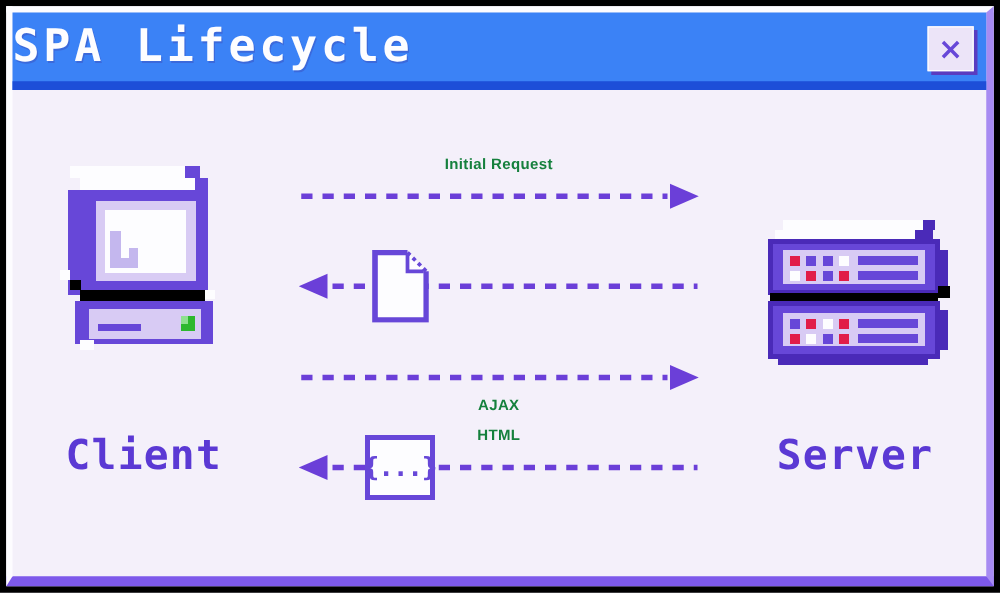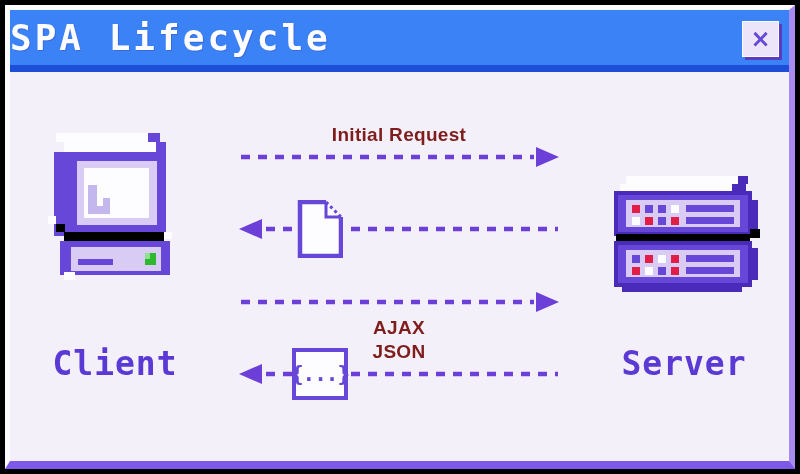--- a/index.html
+++ b/index.html
@@ -46,21 +46,21 @@
   .node-label {
     position:absolute; width:200px; top:272px; text-align:center;
     font-family:"DejaVu Sans Mono", monospace; font-weight:bold;
     font-size:33px; letter-spacing:1px; color:#5b39d4;
   }
   .client-label { left:5px; }
   .server-label { left:574px; }
 
   .msg-label {
     position:absolute; left:228px; width:322px; text-align:center;
-    font-weight:bold; font-size:19px; color:#7f1d1d; letter-spacing:.3px;
+    font-weight:bold; font-size:12px; color:#15803d; letter-spacing:.3px;
   }
   .lbl1 { top:52px; }
   .lbl2 { top:124px; }
   .lbl3 { top:197px;margin-top:48px; }
   .lbl4 { top:269px; }
 
   .arrow-svg { position:absolute; left:228px; }
   .arr1 { top:72px; }
   .arr2 { top:144px; }
   .arr3 { top:217px; }
@@ -173,21 +173,21 @@
         <path d="M29 4 V17 H42" fill="none" stroke="#6747d8" stroke-width="3"></path>
       </svg>
     </div>
 
     <div class="msg-label lbl3">AJAX</div>
     <svg class="arrow-svg arr3" width="322" height="26">
       <line x1="3" y1="13" x2="296" y2="13" stroke="#6b3fd8" stroke-width="4.5" stroke-dasharray="9 8"></line>
       <polygon points="298,3 321,13 298,23" fill="#6b3fd8"></polygon>
     </svg>
 
-    <div class="msg-label lbl4">JSON</div>
+    <div class="msg-label lbl4">HTML</div>
     <svg class="arrow-svg arr4" width="322" height="26">
       <polygon points="24,3 1,13 24,23" fill="#6b3fd8"></polygon>
       <line x1="28" y1="13" x2="320" y2="13" stroke="#6b3fd8" stroke-width="4.5" stroke-dasharray="9 8"></line>
     </svg>
     <div class="json-box">
       <span>{...}</span>
     </div>
 
   </div>
 </div>

